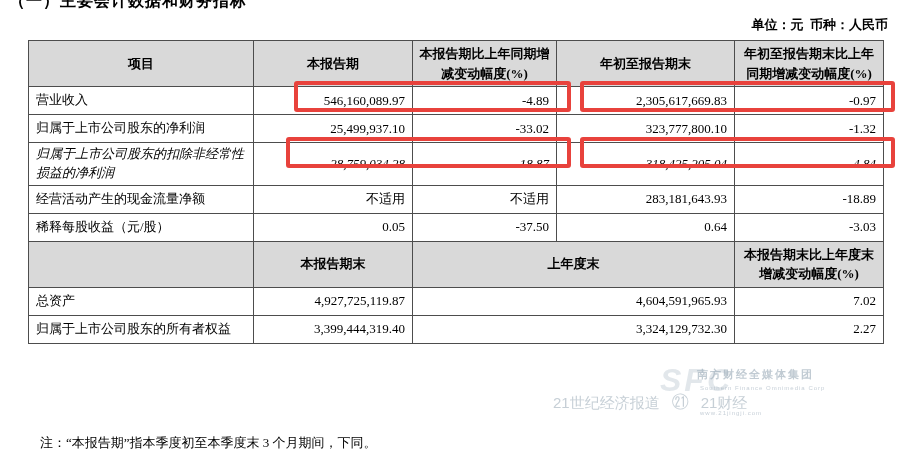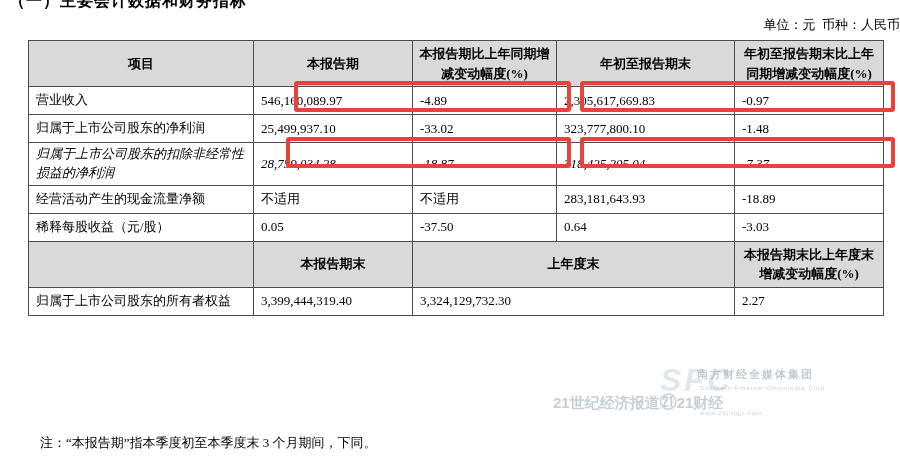--- a/index.html
+++ b/index.html
@@ -7,22 +7,22 @@
     width:900px;height:456px;position:relative;overflow:hidden;
     background:#ffffff;
     font-family:"Liberation Serif","DejaVu Serif",serif;
     color:#000;
   }
   .title{
     position:absolute;left:9px;top:-9px;
     font-size:16px;font-weight:bold;letter-spacing:1px;white-space:nowrap;
   }
   .unit{
-    position:absolute;right:0;top:16px;
-    font-size:13px;white-space:pre;
+    position:absolute;right:12px;top:16px;
+    font-size:13px;white-space:pre;font-weight:bold;
   }
   table.fin{
     position:absolute;left:28px;top:40px;width:855px;
     border-collapse:collapse;table-layout:fixed;
     font-size:13px;
   }
   table.fin th,table.fin td{
     border:1px solid #4d4d4d;
     padding:2px 7px;
     overflow:hidden;
@@ -30,39 +30,39 @@
   table.fin th{
     background:#d9d9d9;
     font-weight:bold;text-align:center;
     font-size:13px;line-height:1.5;padding:3px 4px;
   }
   tr.h43{height:43px;}
   tr.h42{height:42px;}
   tr.r{height:28px;}
   tr.r2{height:42px;font-style:italic;}
   td.item{text-align:left;padding-left:11px;line-height:1.45;}
-  td.num{text-align:left;padding-right:6px;font-variant-numeric:tabular-nums;}
+  td.num{text-align:right;padding-right:6px;font-variant-numeric:tabular-nums;}
   .hl{
     position:absolute;border:4px solid #e8423c;border-radius:3px;
     box-sizing:border-box;pointer-events:none;
   }
   .footnote{
     position:absolute;left:40px;top:428px;font-size:13px;white-space:nowrap;margin-top:6px;
   }
   .wm{
     position:absolute;pointer-events:none;white-space:nowrap;
     font-family:"Liberation Sans","DejaVu Sans",sans-serif;
   }
   .wm-sfc{left:660px;top:362px;font-size:32px;font-weight:bold;font-style:italic;
     color:rgba(173,186,197,0.35);letter-spacing:3px;}
   .wm-brand{left:697px;top:367px;font-size:11px;font-weight:bold;
     color:rgba(152,168,181,0.6);letter-spacing:2px;}
   .wm-brand-sub{left:700px;top:385px;font-size:6px;color:rgba(160,175,188,0.6);letter-spacing:1px;}
-  .wm-media{left:553px;top:393px;font-size:15px;font-weight:bold;
-    color:rgba(152,168,181,0.55);display:flex;align-items:center;justify-content:space-between;}
+  .wm-media{left:553px;top:393px;font-size:15px;font-weight:normal;
+    color:rgba(152,168,181,0.55);display:flex;align-items:center;gap:12px;justify-content:space-between;}
   .wm-badge{font-size:17px;}
   .wm-media-sub{left:700px;top:410px;font-size:6px;color:rgba(160,175,188,0.6);letter-spacing:1px;}
 </style>
 </head>
 <body>
 
 <div class="title">（一）主要会计数据和财务指标</div>
 <div class="unit">单位：元  币种：人民币</div>
 
 <table class="fin">
@@ -86,48 +86,54 @@
     <td class="num">546,160,089.97</td>
     <td class="num">-4.89</td>
     <td class="num">2,305,617,669.83</td>
     <td class="num">-0.97</td>
   </tr>
   <tr class="r">
     <td class="item">归属于上市公司股东的净利润</td>
     <td class="num">25,499,937.10</td>
     <td class="num">-33.02</td>
     <td class="num">323,777,800.10</td>
-    <td class="num">-1.48</td>
+    <td class="num">-1.32</td>
   </tr>
   <tr class="r2">
     <td class="item">归属于上市公司股东的扣除非经常性损益的净利润</td>
     <td class="num">28,759,034.28</td>
     <td class="num">-18.87</td>
     <td class="num">318,425,205.04</td>
-    <td class="num">-7.37</td>
+    <td class="num">-4.84</td>
   </tr>
   <tr class="r">
     <td class="item">经营活动产生的现金流量净额</td>
     <td class="num">不适用</td>
     <td class="num">不适用</td>
     <td class="num">283,181,643.93</td>
     <td class="num">-18.89</td>
   </tr>
   <tr class="r">
     <td class="item">稀释每股收益（元/股）</td>
     <td class="num">0.05</td>
     <td class="num">-37.50</td>
     <td class="num">0.64</td>
     <td class="num">-3.03</td>
   </tr>
   <tr class="h42">
     <th></th>
     <th>本报告期末</th>
     <th colspan="2">上年度末</th>
     <th>本报告期末比上年度末增减变动幅度(%)</th>
+  </tr>
+  <tr class="r">
+    <td class="item">总资产</td>
+    <td class="num">4,927,725,119.87</td>
+    <td class="num" colspan="2">4,604,591,965.93</td>
+    <td class="num">7.02</td>
   </tr>
   <tr class="r">
     <td class="item">归属于上市公司股东的所有者权益</td>
     <td class="num">3,399,444,319.40</td>
     <td class="num" colspan="2">3,324,129,732.30</td>
     <td class="num">2.27</td>
   </tr>
 </tbody>
   </table>
 

